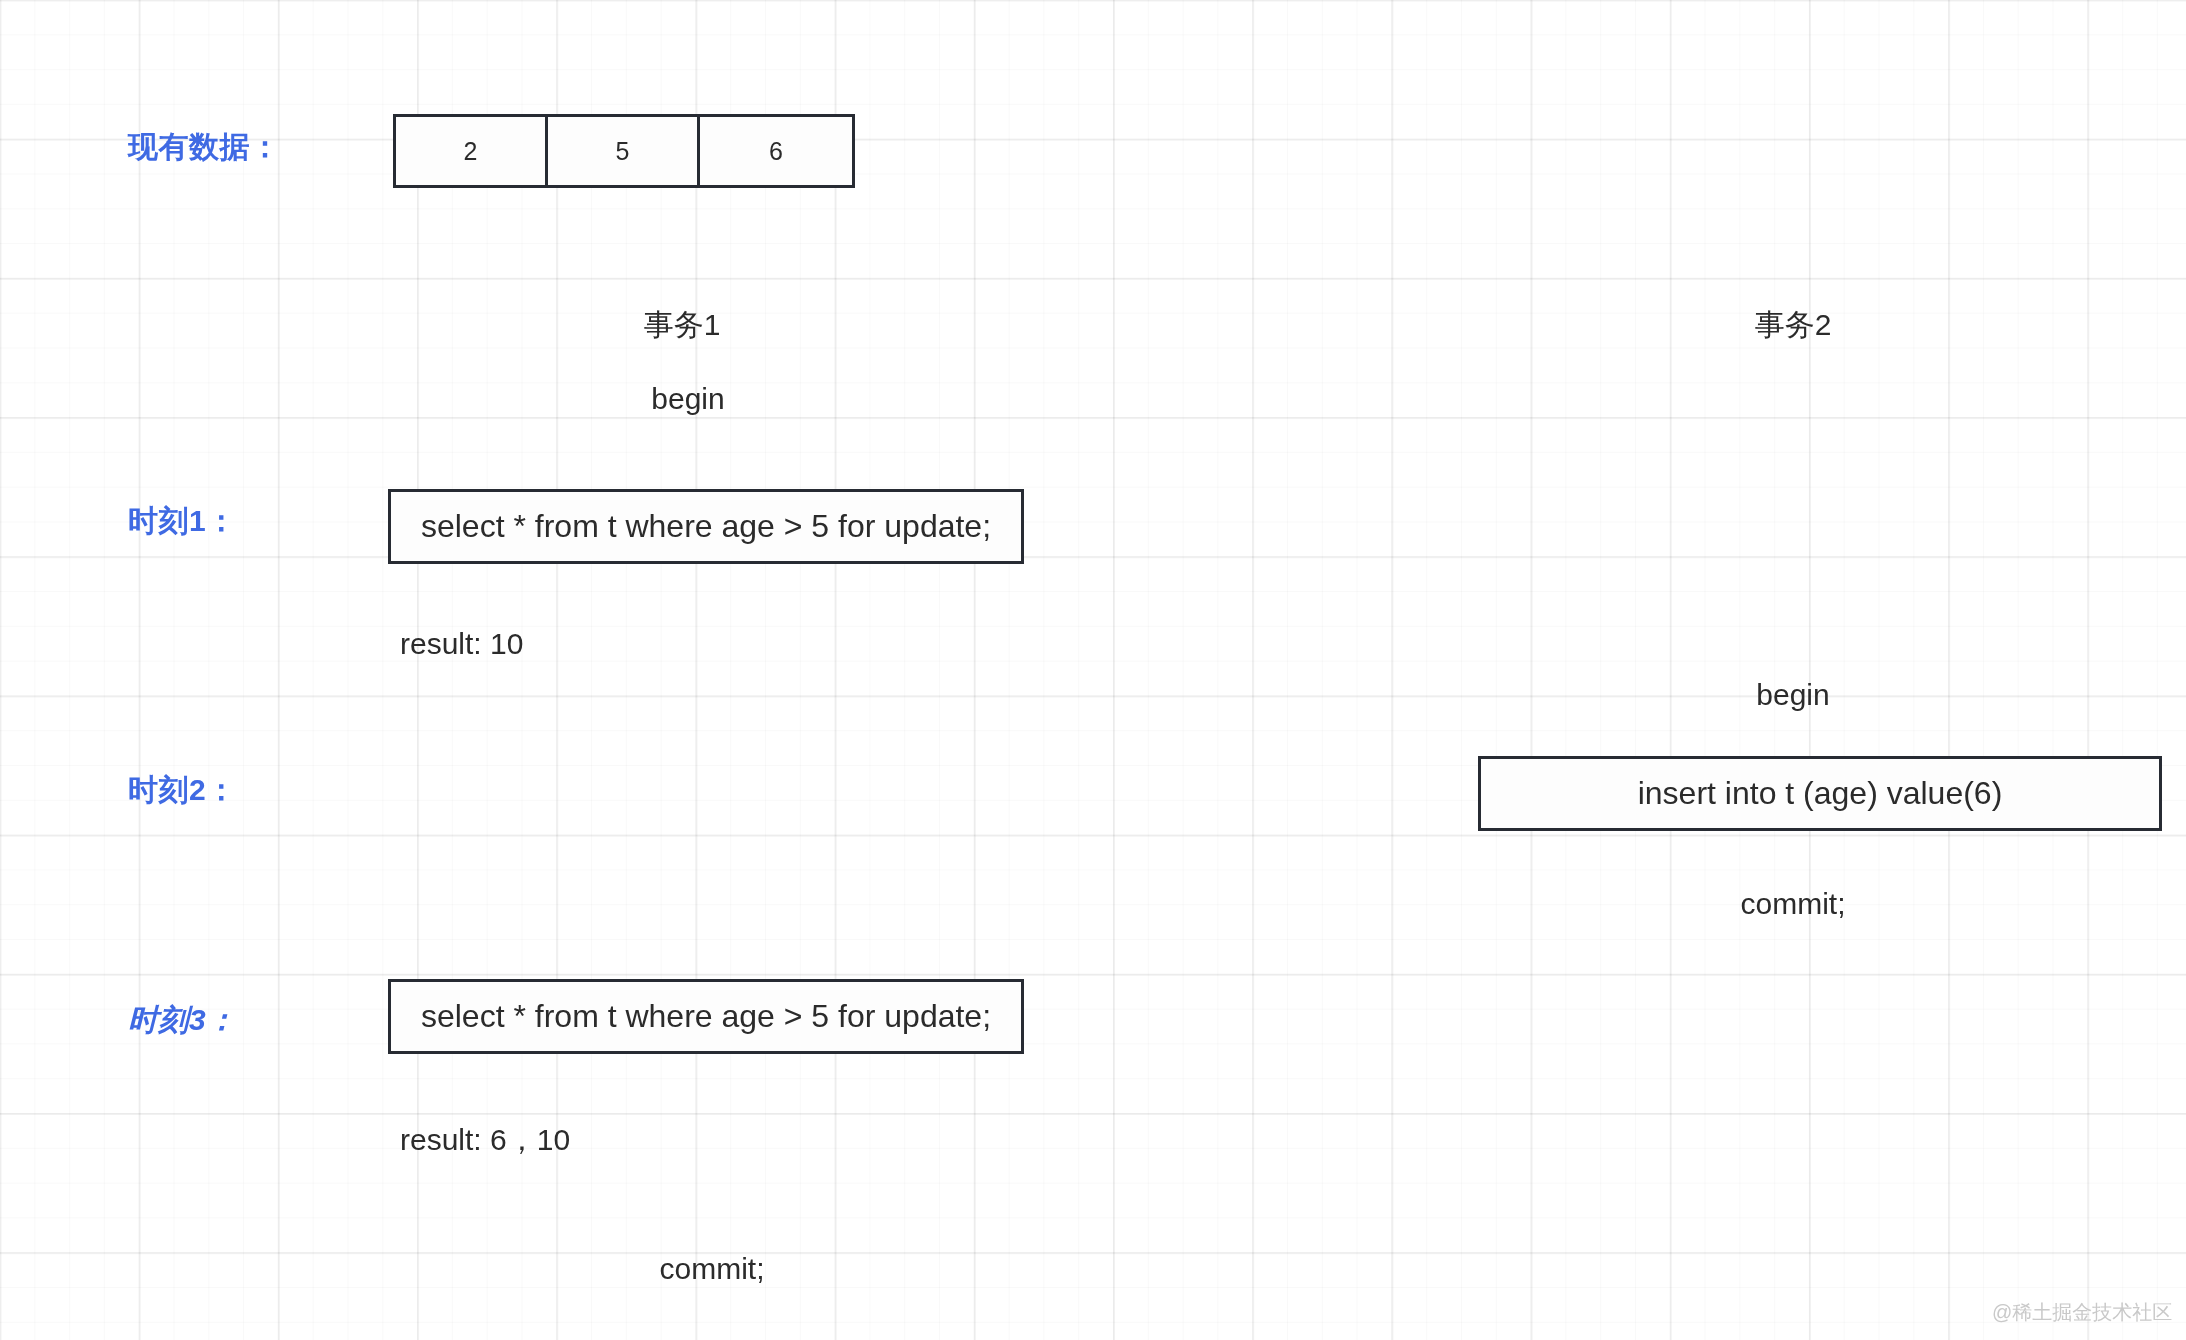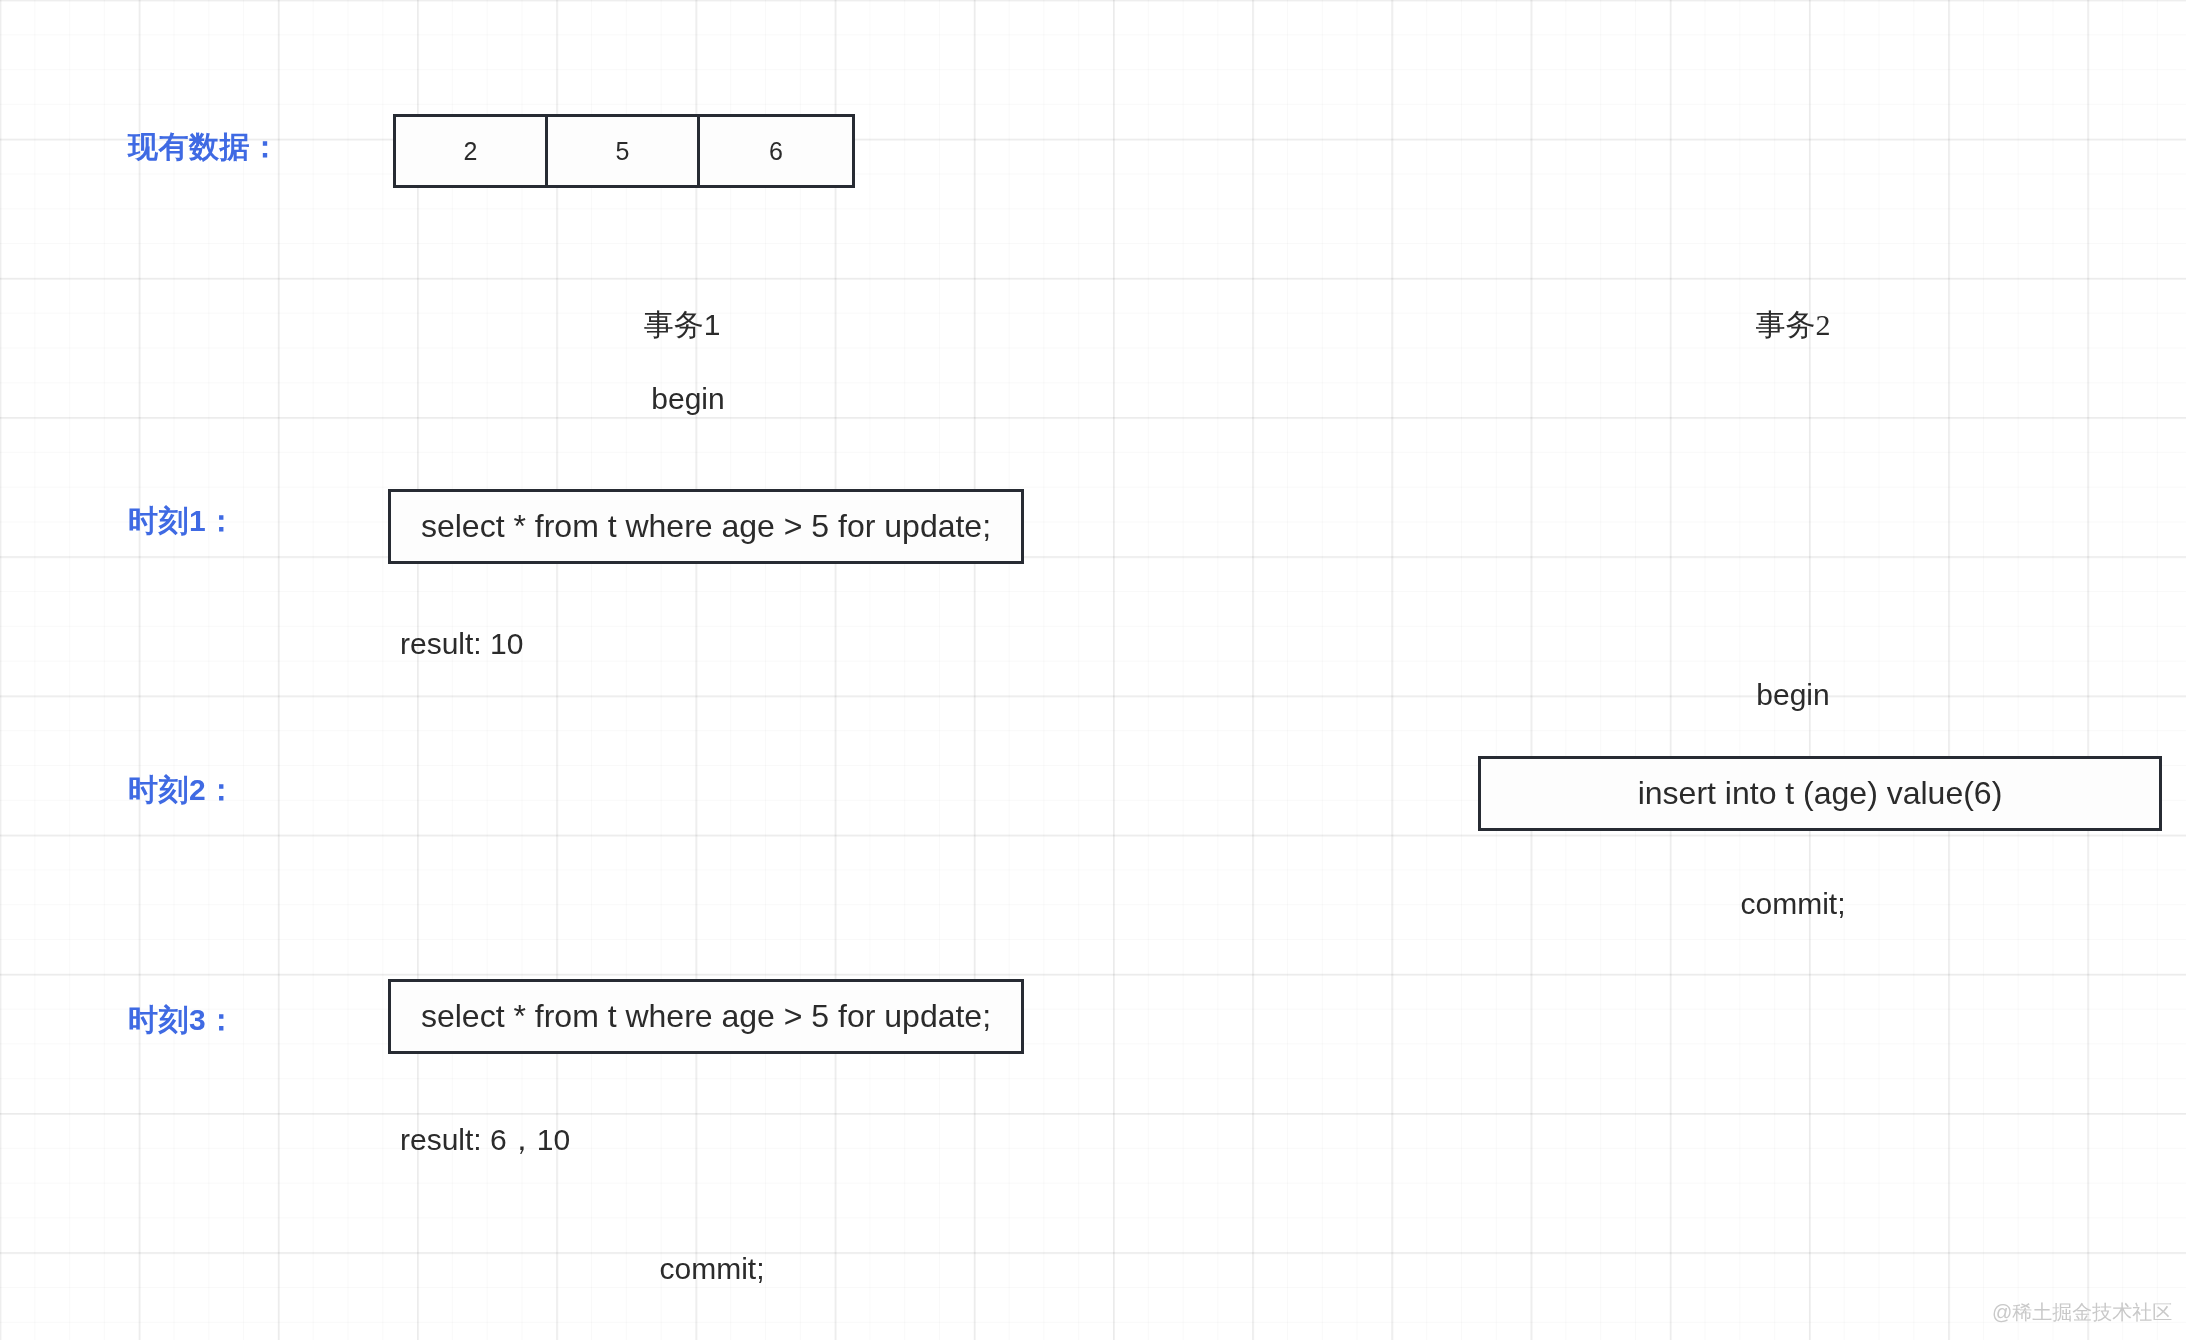--- a/index.html
+++ b/index.html
@@ -104,39 +104,39 @@
   <div class="abs blue-label" style="left:128px; top:132px;">现有数据：</div>
 
   <div class="abs data-table" style="left:393px; top:114px;">
     <div class="data-cell">2</div>
     <div class="data-cell">5</div>
     <div class="data-cell">6</div>
   </div>
 
   <div class="abs plain-text centered-text" style="left:682px; top:310px;">事务1</div>
 
-  <div class="abs plain-text centered-text" style="left:1793px; top:310px;font-family:Liberation Serif, serif;">事务2</div>
+  <div class="abs plain-text centered-text" style="left:1793px; top:310px;">事务2</div>
 
   <div class="abs plain-text centered-text" style="left:688px; top:384px;">begin</div>
 
   <div class="abs blue-label" style="left:128px; top:506px;">时刻1：</div>
 
   <div class="abs sql-box" style="left:388px; top:489px; width:636px; height:75px;">select * from t where age &gt; 5 for update;</div>
 
   <div class="abs plain-text" style="left:400px; top:629px;">result: 10</div>
 
   <div class="abs plain-text centered-text" style="left:1793px; top:680px;">begin</div>
 
   <div class="abs blue-label" style="left:128px; top:775px;">时刻2：</div>
 
   <div class="abs sql-box" style="left:1478px; top:756px; width:684px; height:75px;">insert into t (age) value(6)</div>
 
   <div class="abs plain-text centered-text" style="left:1793px; top:889px;">commit;</div>
 
-  <div class="abs blue-label" style="left:128px; top:1005px;">时刻3：</div>
+  <div class="abs blue-label" style="left:128px; top:1005px;font-style:italic;">时刻3：</div>
 
   <div class="abs sql-box" style="left:388px; top:979px; width:636px; height:75px;">select * from t where age &gt; 5 for update;</div>
 
   <div class="abs plain-text" style="left:400px; top:1125px;text-align:right;">result: 6，10</div>
 
   <div class="abs plain-text centered-text" style="left:712px; top:1254px;">commit;</div>
 
   <div class="abs watermark" style="left:1992px; top:1302px;">@稀土掘金技术社区</div>
 
 </div>

